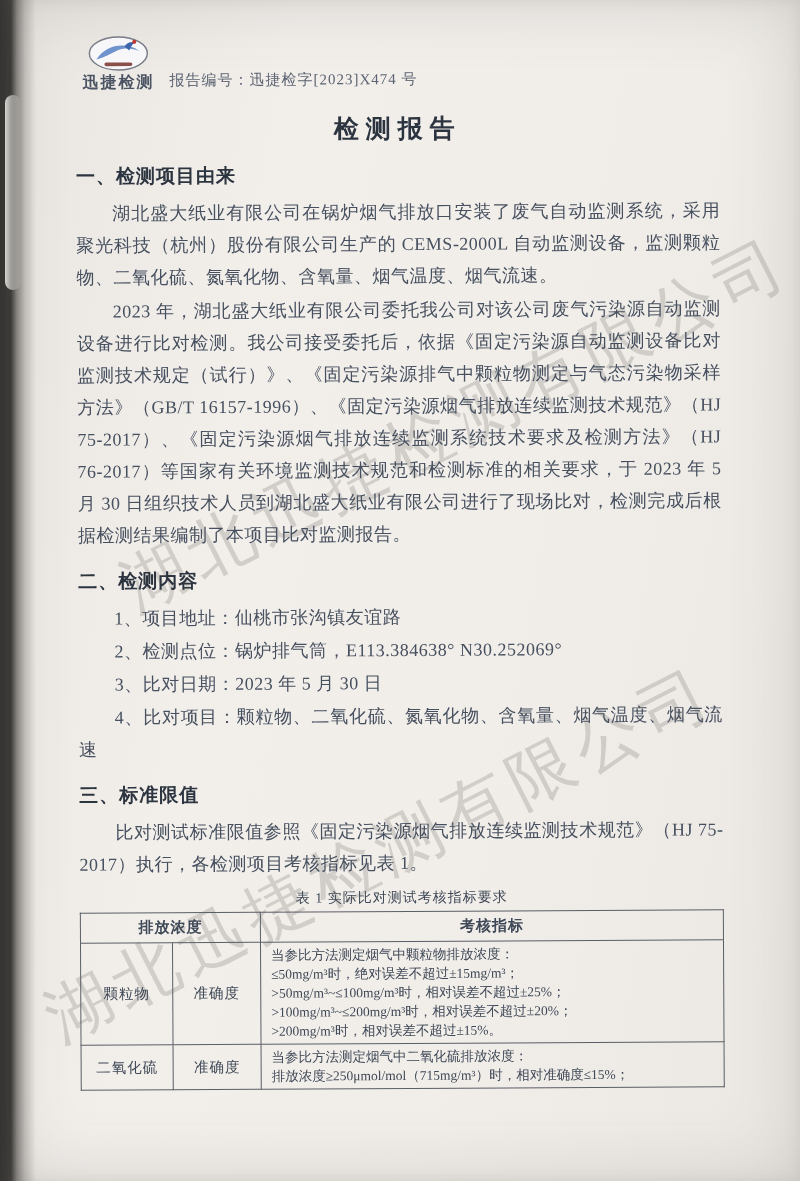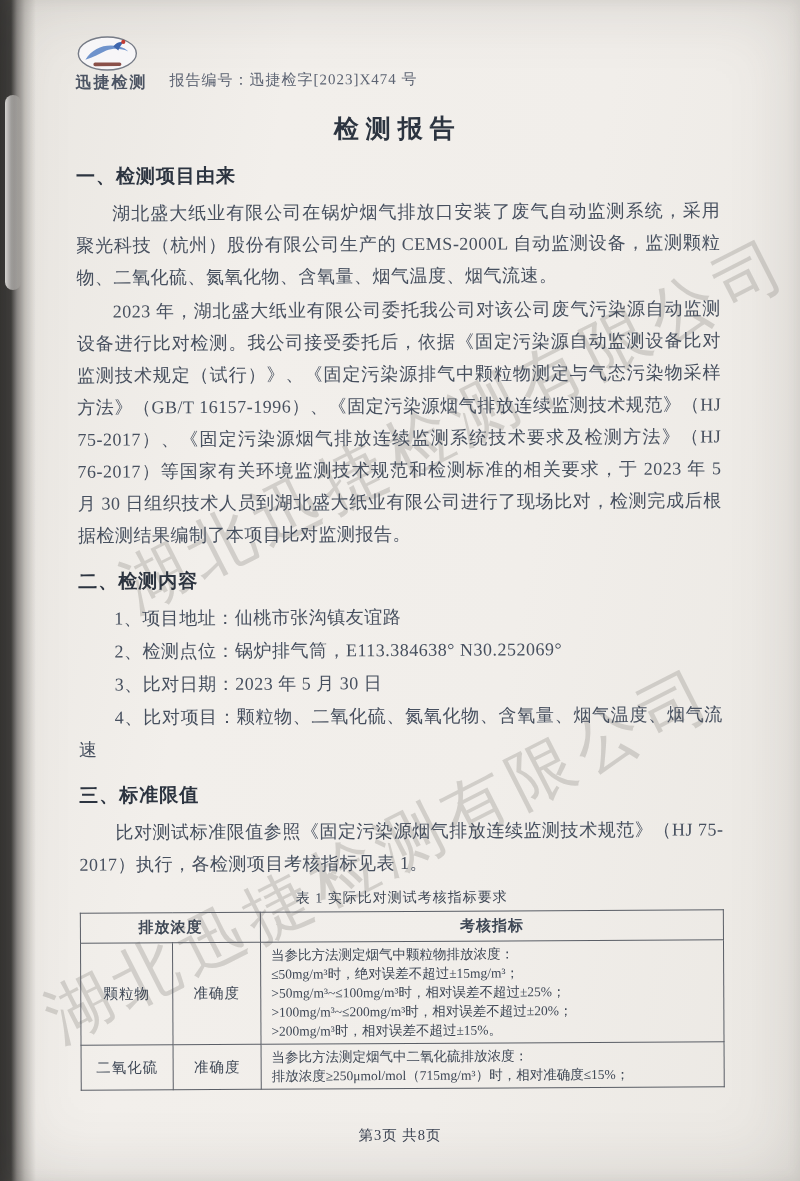--- a/index.html
+++ b/index.html
@@ -32,21 +32,21 @@
     transform:rotate(-27deg);transform-origin:center;
     pointer-events:none;
   }
   .wm1{left:85px;top:380px;}
   .wm2{left:10px;top:810px;}
   .content{
     position:absolute;z-index:2;left:78px;top:34px;width:644px;
     color:#47505f;transform:rotate(-0.3deg);
   }
   .header-row{display:flex;align-items:flex-end;gap:8px;height:58px;}
-  .logo{width:86px;display:flex;flex-direction:column;}
+  .logo{width:86px;display:flex;flex-direction:column;align-items:center;}
   .logo svg{display:block;}
   .logo-text{
     font-family:"Liberation Sans","DejaVu Sans",sans-serif;
     font-weight:bold;font-size:16px;letter-spacing:2px;color:#4c5463;margin-top:1px;
   }
   .report-no{
     font-size:15px;letter-spacing:1px;color:#5c6372;padding-bottom:3px;
   }
   .title{
     margin:20px 0 0 0;text-align:center;
@@ -155,14 +155,13 @@
           <td class="crit">
             <div class="ln">当参比方法测定烟气中二氧化硫排放浓度：</div>
             <div class="ln">排放浓度≥250μmol/mol（715mg/m³）时，相对准确度≤15%；</div>
           </td>
         </tr>
       </tbody>
     </table>
 
   </div>
 
-  <div class="footer">第3页 共8页</div>
 </div>
 
 </body></html>

